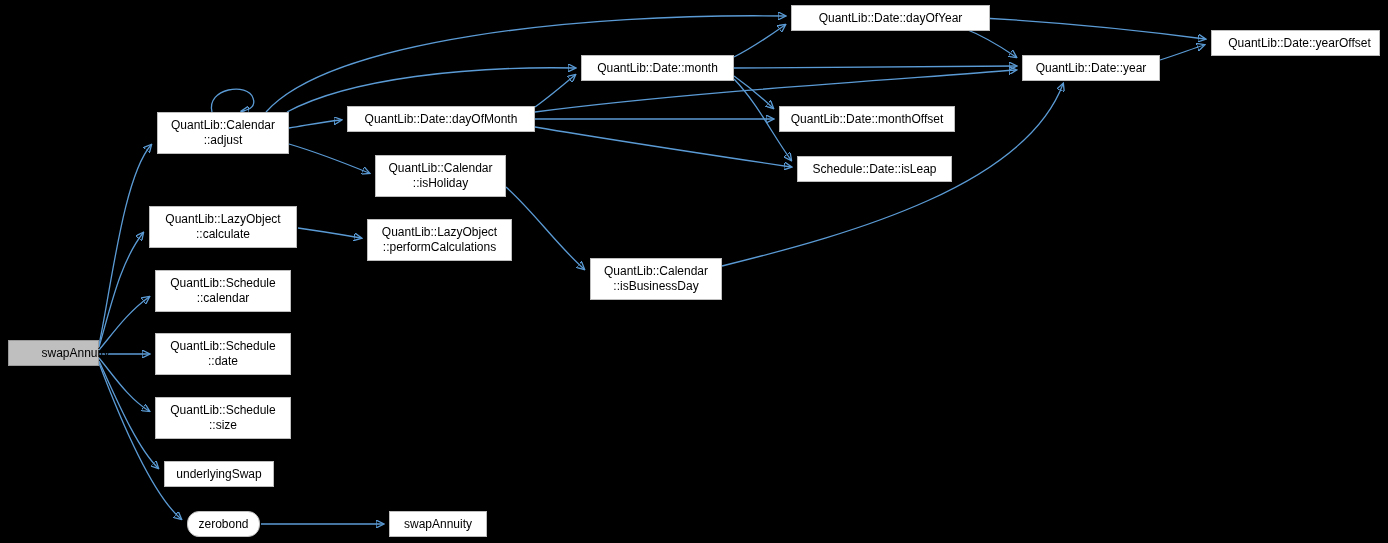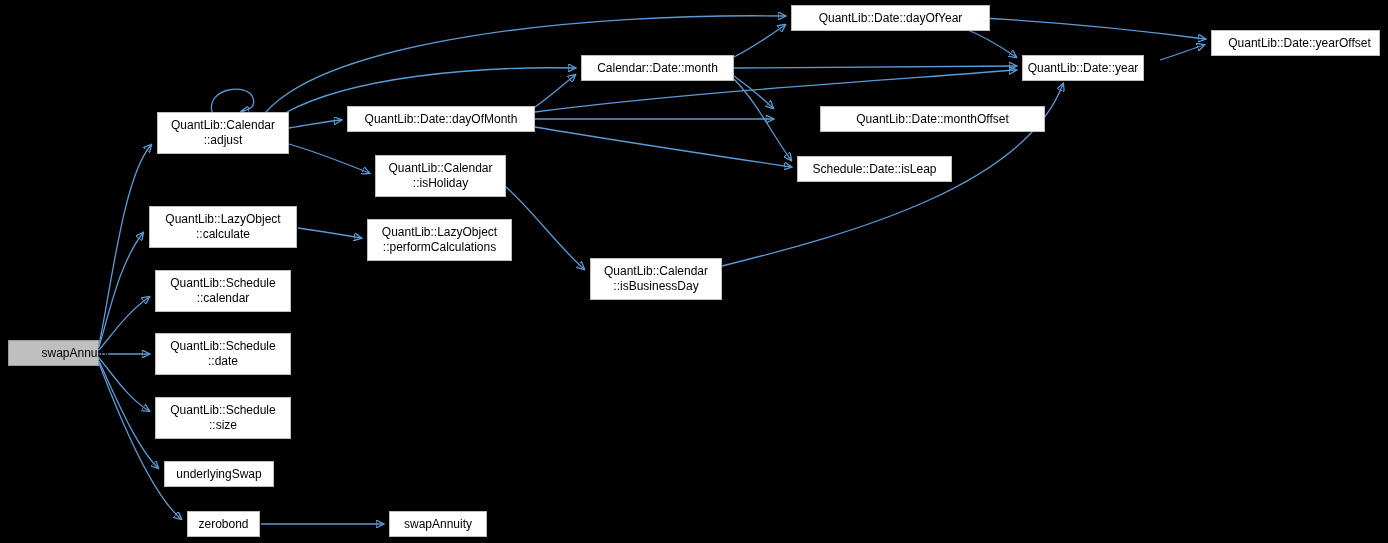--- a/index.html
+++ b/index.html
@@ -105,32 +105,32 @@
 ::calendar</div>
 
   <div class="node" style="left:155px; top:333px; width:136px; height:42px;">QuantLib::Schedule
 ::date</div>
 
   <div class="node" style="left:155px; top:397px; width:136px; height:42px;">QuantLib::Schedule
 ::size</div>
 
   <div class="node" style="left:164px; top:461px; width:110px; height:26px;">underlyingSwap</div>
 
-  <div class="node" style="left:187px; top:511px; width:73px; height:26px;">zerobond</div>
+  <div class="node" style="left:187px; top:511px; width:73px; height:26px;border-radius:12px;">zerobond</div>
 
   <div class="node" style="left:389px; top:511px; width:98px; height:26px;">swapAnnuity</div>
 
   <div class="node" style="left:590px; top:258px; width:132px; height:42px;">QuantLib::Calendar
 ::isBusinessDay</div>
 
-  <div class="node" style="left:581px; top:55px; width:153px; height:26px;">Calendar::Date::month</div>
+  <div class="node" style="left:581px; top:55px; width:153px; height:26px;">QuantLib::Date::month</div>
 
   <div class="node" style="left:791px; top:5px; width:199px; height:26px;">QuantLib::Date::dayOfYear</div>
 
-  <div class="node" style="left:779px; top:106px; width:225px; height:26px;margin-left:41px;">QuantLib::Date::monthOffset</div>
+  <div class="node" style="left:779px; top:106px; width:176px; height:26px;">QuantLib::Date::monthOffset</div>
 
   <div class="node" style="left:797px; top:156px; width:155px; height:26px;">Schedule::Date::isLeap</div>
 
-  <div class="node" style="left:1022px; top:55px; width:122px; height:26px;">QuantLib::Date::year</div>
+  <div class="node" style="left:1022px; top:55px; width:138px; height:26px;">QuantLib::Date::year</div>
 
   <div class="node" style="left:1211px; top:30px; width:169px; height:26px;padding-left:8px;">QuantLib::Date::yearOffset</div>
 
 </div>
 
 </body></html>

